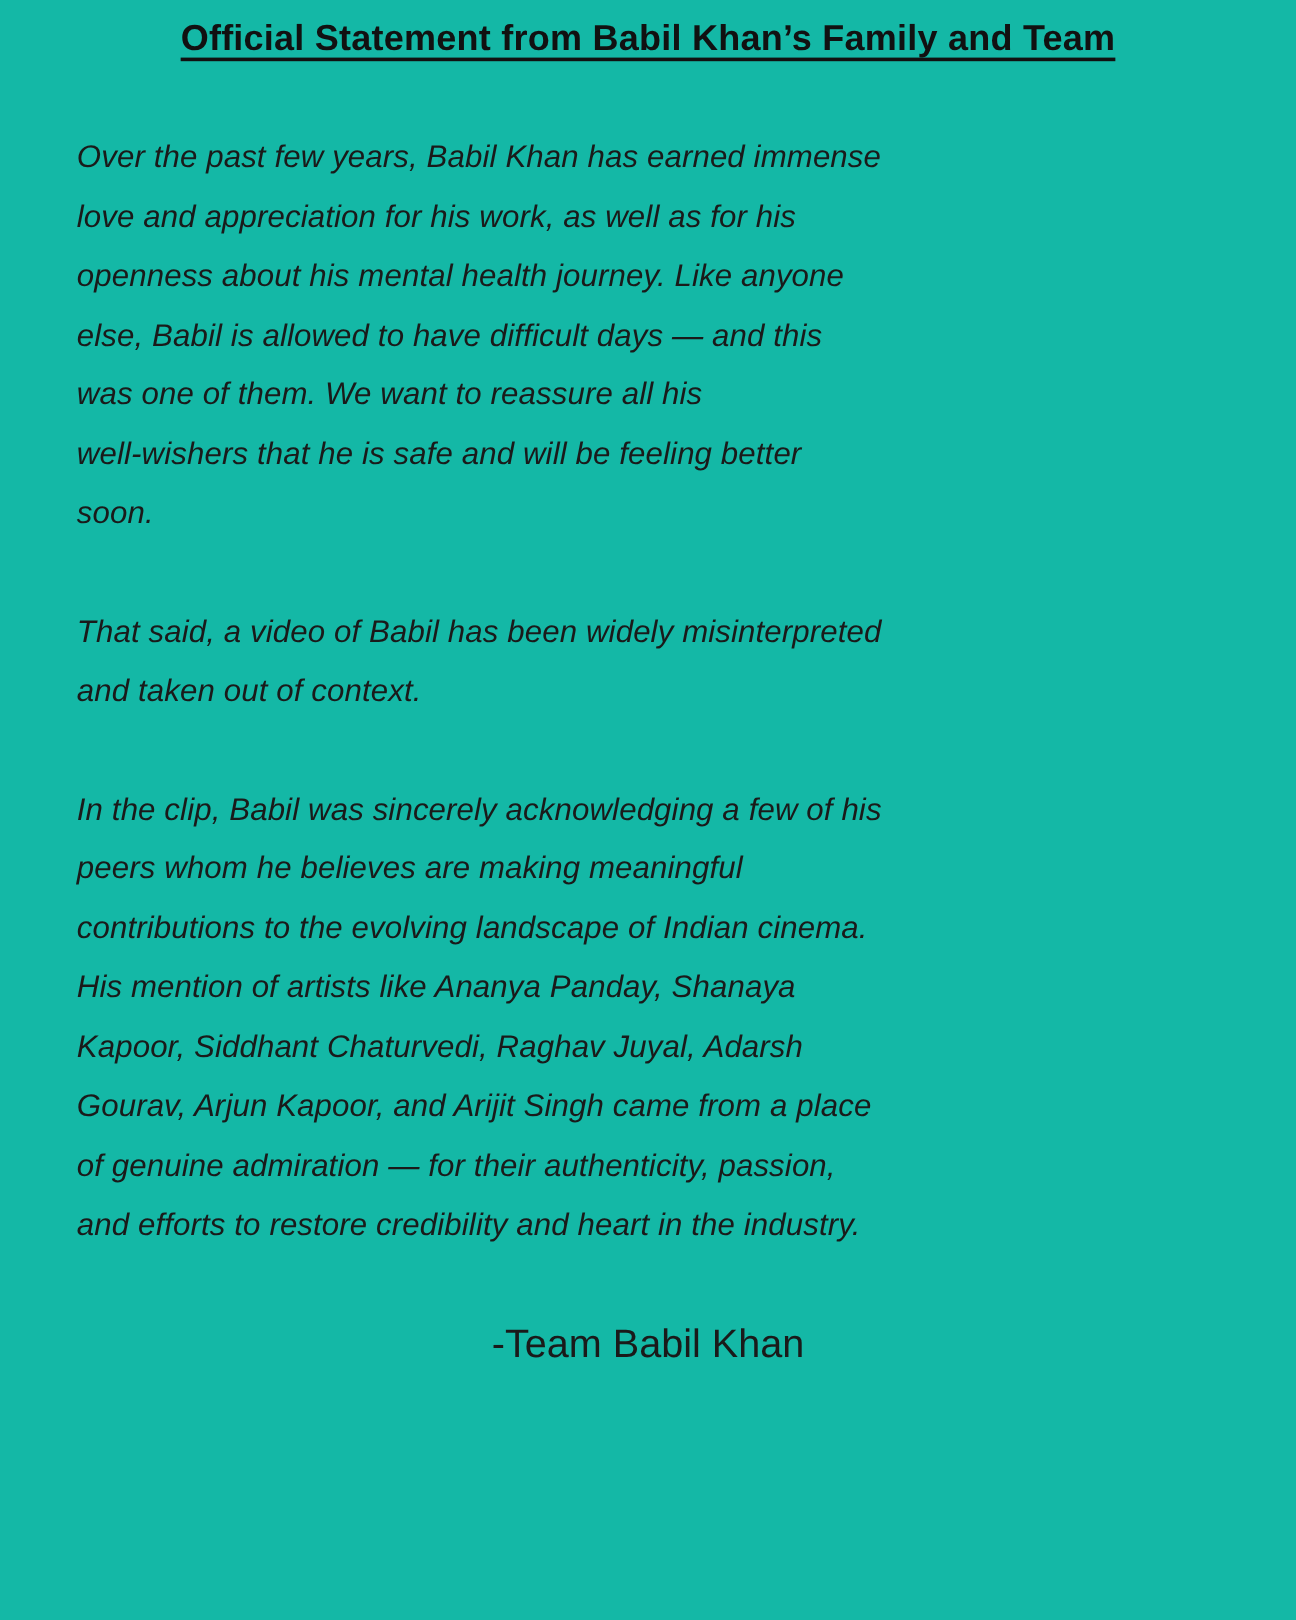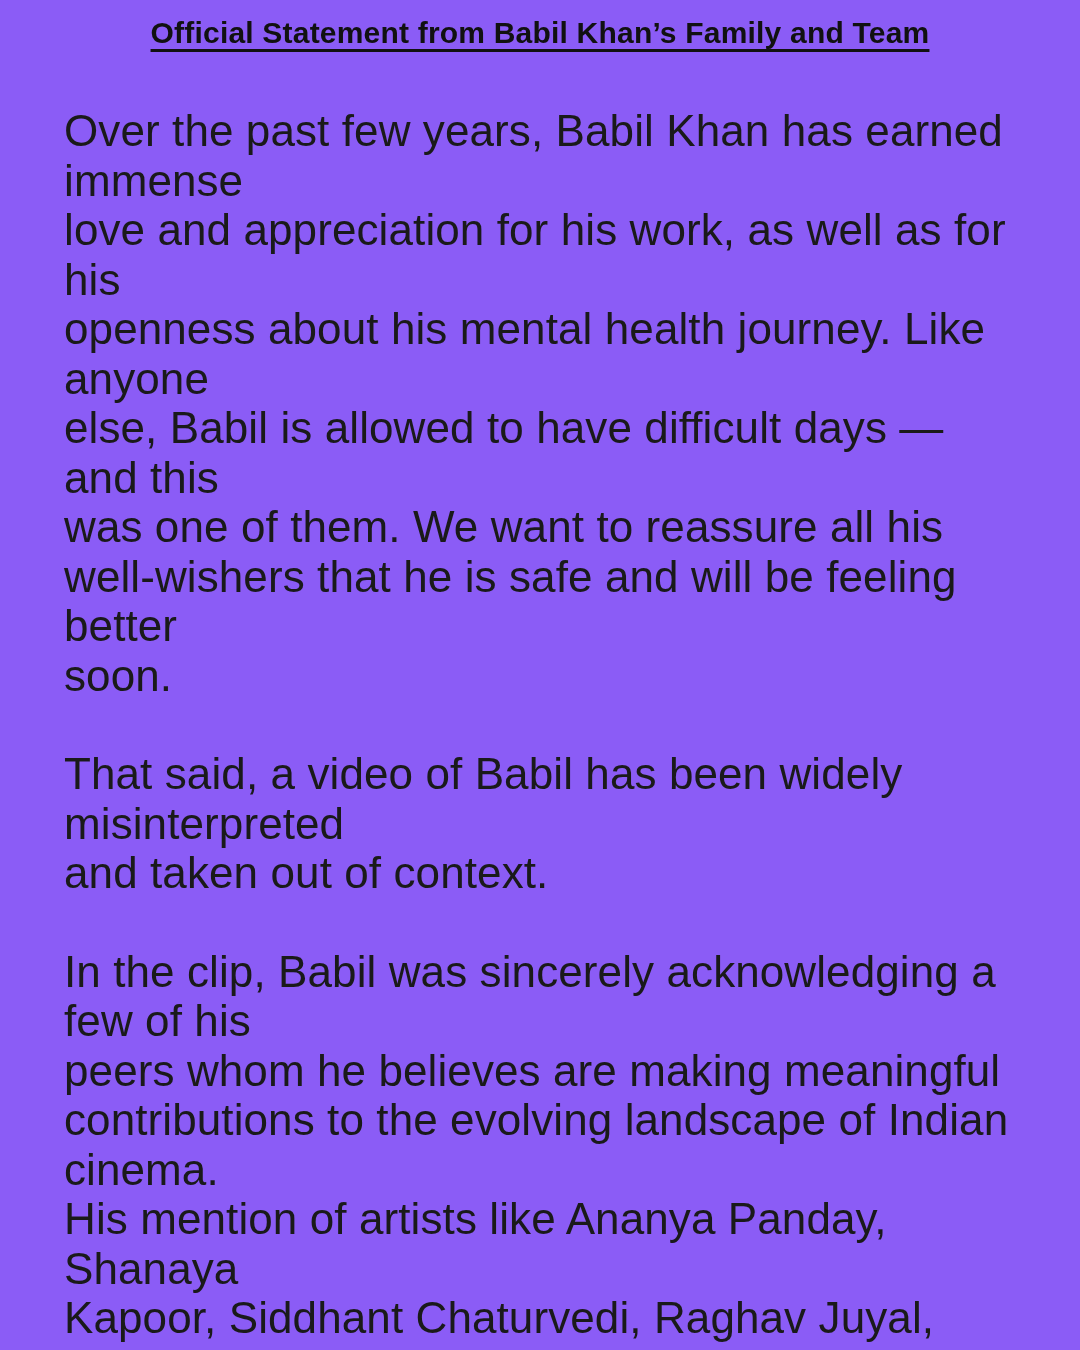--- a/index.html
+++ b/index.html
@@ -4,21 +4,21 @@
 <style>
   html, body {
     margin: 0;
     padding: 0;
     background: #ffffff;
   }
   .page {
     position: relative;
     width: 1080px;
     height: 1350px;
-    background: #8b5cf6;
+    background: #14b8a6;
     color: #161616;
     font-family: "Liberation Sans", sans-serif;
     box-sizing: border-box;
     overflow: hidden;
   }
   .doc-title {
     margin: 0;
     padding-top: 16px;
     text-align: center;
     font-size: 30px;
@@ -28,25 +28,26 @@
     text-decoration-thickness: 3px;
     text-underline-offset: 6px;
     letter-spacing: 0.2px;
   }
   .doc-body {
     padding: 0 64px;
     margin-top: 56px;
   }
   .doc-paragraph {
     margin: 0 0 49px 0;
-    font-size: 44px;
+    font-size: 26px;
     line-height: 49.5px;
     white-space: pre-line;
     color: #1a1a1a;
     letter-spacing: 0.1px;
+    font-style: italic;
   }
   .doc-signature {
     margin-top: 47px;
     text-align: center;
     font-size: 33px;
     line-height: 49.5px;
     color: #1a1a1a;
   }
 </style>
 </head>
@@ -72,16 +73,17 @@
     <p class="doc-paragraph">In the clip, Babil was sincerely acknowledging a few of his
 peers whom he believes are making meaningful
 contributions to the evolving landscape of Indian cinema.
 His mention of artists like Ananya Panday, Shanaya
 Kapoor, Siddhant Chaturvedi, Raghav Juyal, Adarsh
 Gourav, Arjun Kapoor, and Arijit Singh came from a place
 of genuine admiration — for their authenticity, passion,
 and efforts to restore credibility and heart in the industry.</p>
 
 
+    <div class="doc-signature">-Team Babil Khan</div>
 
   </div>
 
 </div>
 
 </body></html>

